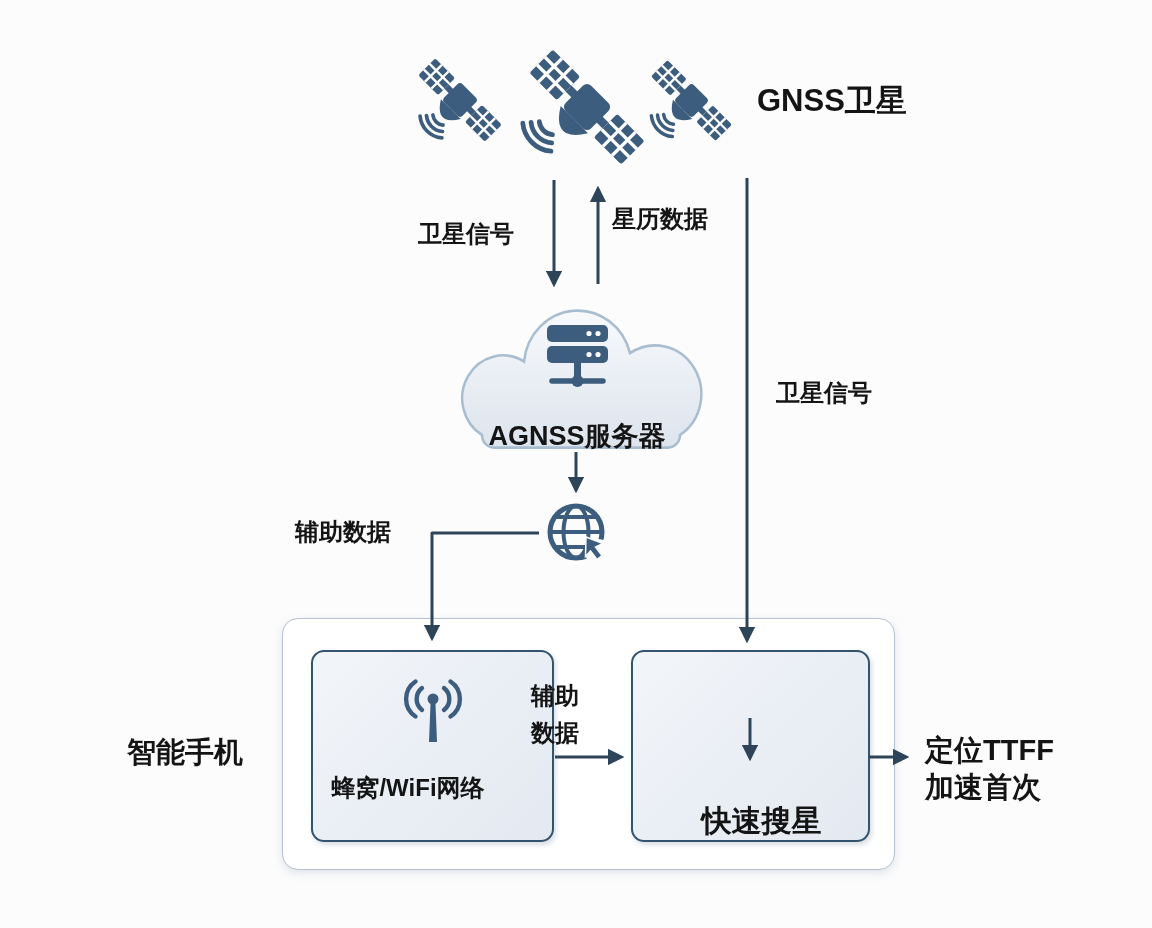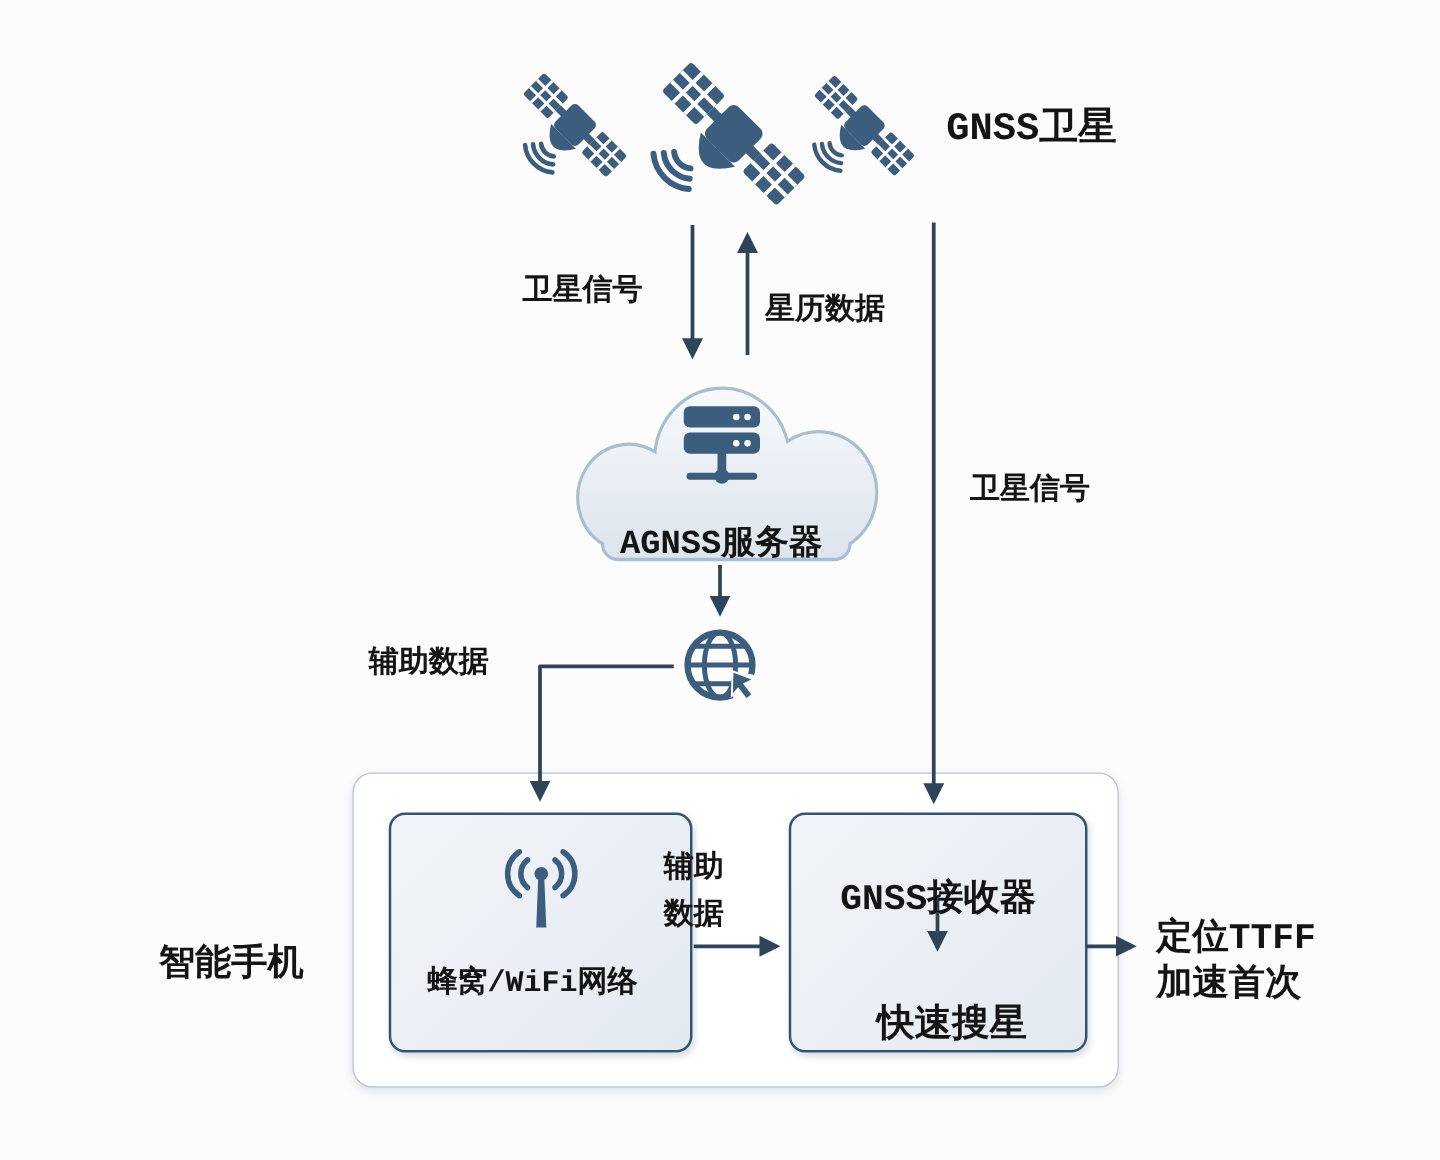--- a/index.html
+++ b/index.html
@@ -1,19 +1,19 @@
 <!DOCTYPE html>
 <html style="--icon-slate: #3c5d7d; --arrow: #2e4459; --box-border: #33536f; --outer-border: #b6c2d0; --cloud-border: #a9bdd1; --text: #141414; --background: #fcfcfd;"><head>
 <meta charset="utf-8">
 <style>
   html,body{margin:0;padding:0;background:#fcfcfd;}
   .canvas{
     position:relative;width:1152px;height:928px;overflow:hidden;
     background:var(--background,#fcfcfd);
-    font-family:Liberation Mono, monospace;
+    font-family:Liberation Sans, sans-serif;
     color:var(--text,#141414);
   }
   .layer-boxes{position:absolute;inset:0;z-index:1;}
   svg.overlay{position:absolute;inset:0;z-index:2;pointer-events:none;}
   .layer-text{position:absolute;inset:0;z-index:3;pointer-events:none;}
 
   .box-outer{
     position:absolute;left:282px;top:618px;width:613px;height:252px;
     background:#ffffff;border:1.5px solid var(--outer-border,#b6c2d0);
     border-radius:16px;box-shadow:0 3px 8px rgba(140,155,175,.25);
@@ -148,38 +148,37 @@
     <path class="arrow" marker-end="url(#arr)" d="M555 757 H 621"></path>
     <path class="arrow" marker-end="url(#arr)" d="M750 718 V 758"></path>
     <path class="arrow" marker-end="url(#arr)" d="M869 757 H 906"></path>
   </svg>
 
   <div class="layer-text">
     <div class="title">GNSS卫星</div>
 
     <div class="lbl" style="left:418px;top:220px;">卫星信号</div>
 
-    <div class="lbl" style="left:612px;top:235px;">星历数据</div>
+    <div class="lbl" style="left:612px;top:205px;">星历数据</div>
 
     <div class="lbl" style="left:776px;top:379px;">卫星信号</div>
 
     <div class="lbl center" style="left:452px;top:394px;width:250px;font-size:27px;">AGNSS服务器</div>
 
     <div class="lbl" style="left:295px;top:518px;">辅助数据</div>
 
-    <div class="lbl bold" style="left:127px;top:755px;font-size:29px;">智能手机</div>
+    <div class="lbl bold" style="left:127px;top:735px;font-size:29px;">智能手机</div>
 
-    <div class="lbl bold center" style="left:329px;top:748px;width:194px;">蜂窝/WiFi网络</div>
+    <div class="lbl bold center" style="left:311px;top:748px;width:194px;">蜂窝/WiFi网络</div>
 
     <div class="lbl" style="left:531px;top:677px;line-height:37px;">
       <span style="display:block;">辅助</span>
       <span style="display:block;">数据</span>
     </div>
 
-    <div class="lbl bold center" style="left:631px;top:677px;width:239px;font-size:29px;">GNSS接收器</div>
 
     <div class="lbl bold center" style="left:631px;top:777px;width:261px;font-size:30px;">快速搜星</div>
 
     <div class="lbl bold" style="left:925px;top:732px;line-height:37px;font-size:29px;">
       <span style="display:block;">定位TTFF</span>
       <span style="display:block;">加速首次</span>
     </div>
   </div>
 </div>
 

